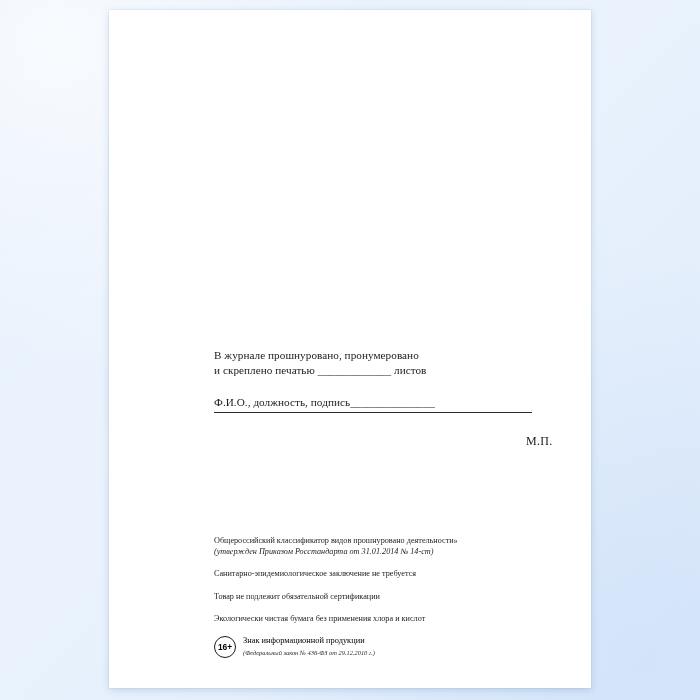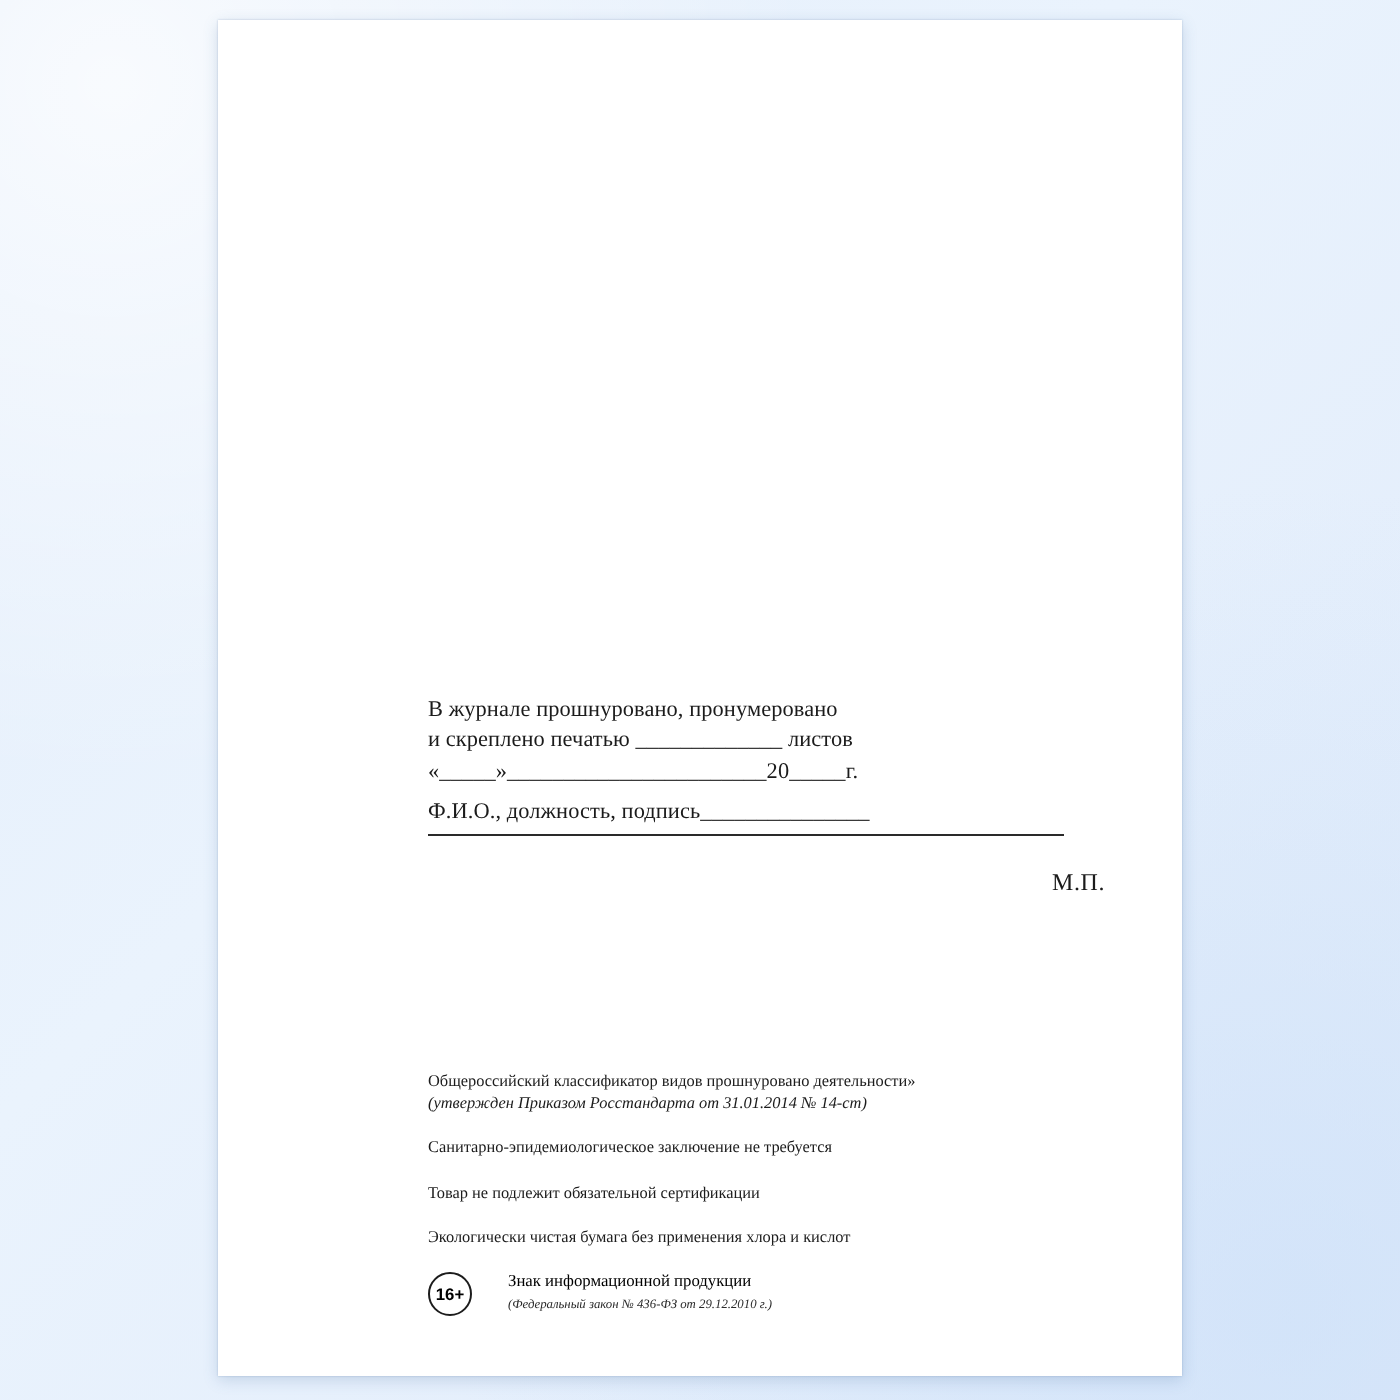--- a/index.html
+++ b/index.html
@@ -54,21 +54,21 @@
     top: 338px;
     width: 330px;
     color: #1b1b1b;
     font-size: 11.2px;
     line-height: 15.4px;
   }
   .cert-line {
     white-space: nowrap;
     letter-spacing: 0.05px;
   }
-  .cert-line.l4 { margin-top: 5px; }
+  .cert-line.l4 { margin-top: 16px; }
   .rule {
     margin-top: 2px;
     width: 318px;
     border-bottom: 1px solid #2a2a2a;
     height: 0;
   }
   .stamp-mark {
     position: absolute;
     left: 312px;
     top: 86px;
@@ -109,21 +109,21 @@
     align-items: center;
     justify-content: center;
     font-size: 8.4px;
     font-weight: bold;
     font-family: "Liberation Sans", sans-serif;
     line-height: 1;
     flex: 0 0 auto;
     margin-top: 1px;
   }
   .info-text {
-    margin-left: 18px;
+    margin-left: 7px;
     font-size: 8.4px;
     line-height: 10.6px;
     padding-top: 2px;
   }
   .info-text .sub {
     font-size: 6.4px;
     font-style: italic;
     display: block;
     margin-top: 1.5px;
     color: #2a2a2a;
@@ -132,21 +132,20 @@
 </head>
 <body>
 
 <div id="stage">
   <div class="page">
     <div class="page-inner">
 
       <div class="cert-block">
         <div class="cert-line">В журнале прошнуровано, пронумеровано</div>
         <div class="cert-line">и скреплено печатью _____________ листов</div>
-        <div class="cert-line">«_____»_______________________20_____г.</div>
         <div class="cert-line l4">Ф.И.О., должность, подпись_______________</div>
         <div class="rule"></div>
         <div class="stamp-mark">М.П.</div>
       </div>
 
       <div class="legal">
         <p>Общероссийский классификатор видов прошнуровано деятельности»</p>
         <p class="ital">(утвержден Приказом Росстандарта от 31.01.2014 № 14-ст)</p>
         <div class="gap"></div>
         <p>Санитарно-эпидемиологическое заключение не требуется</p>

